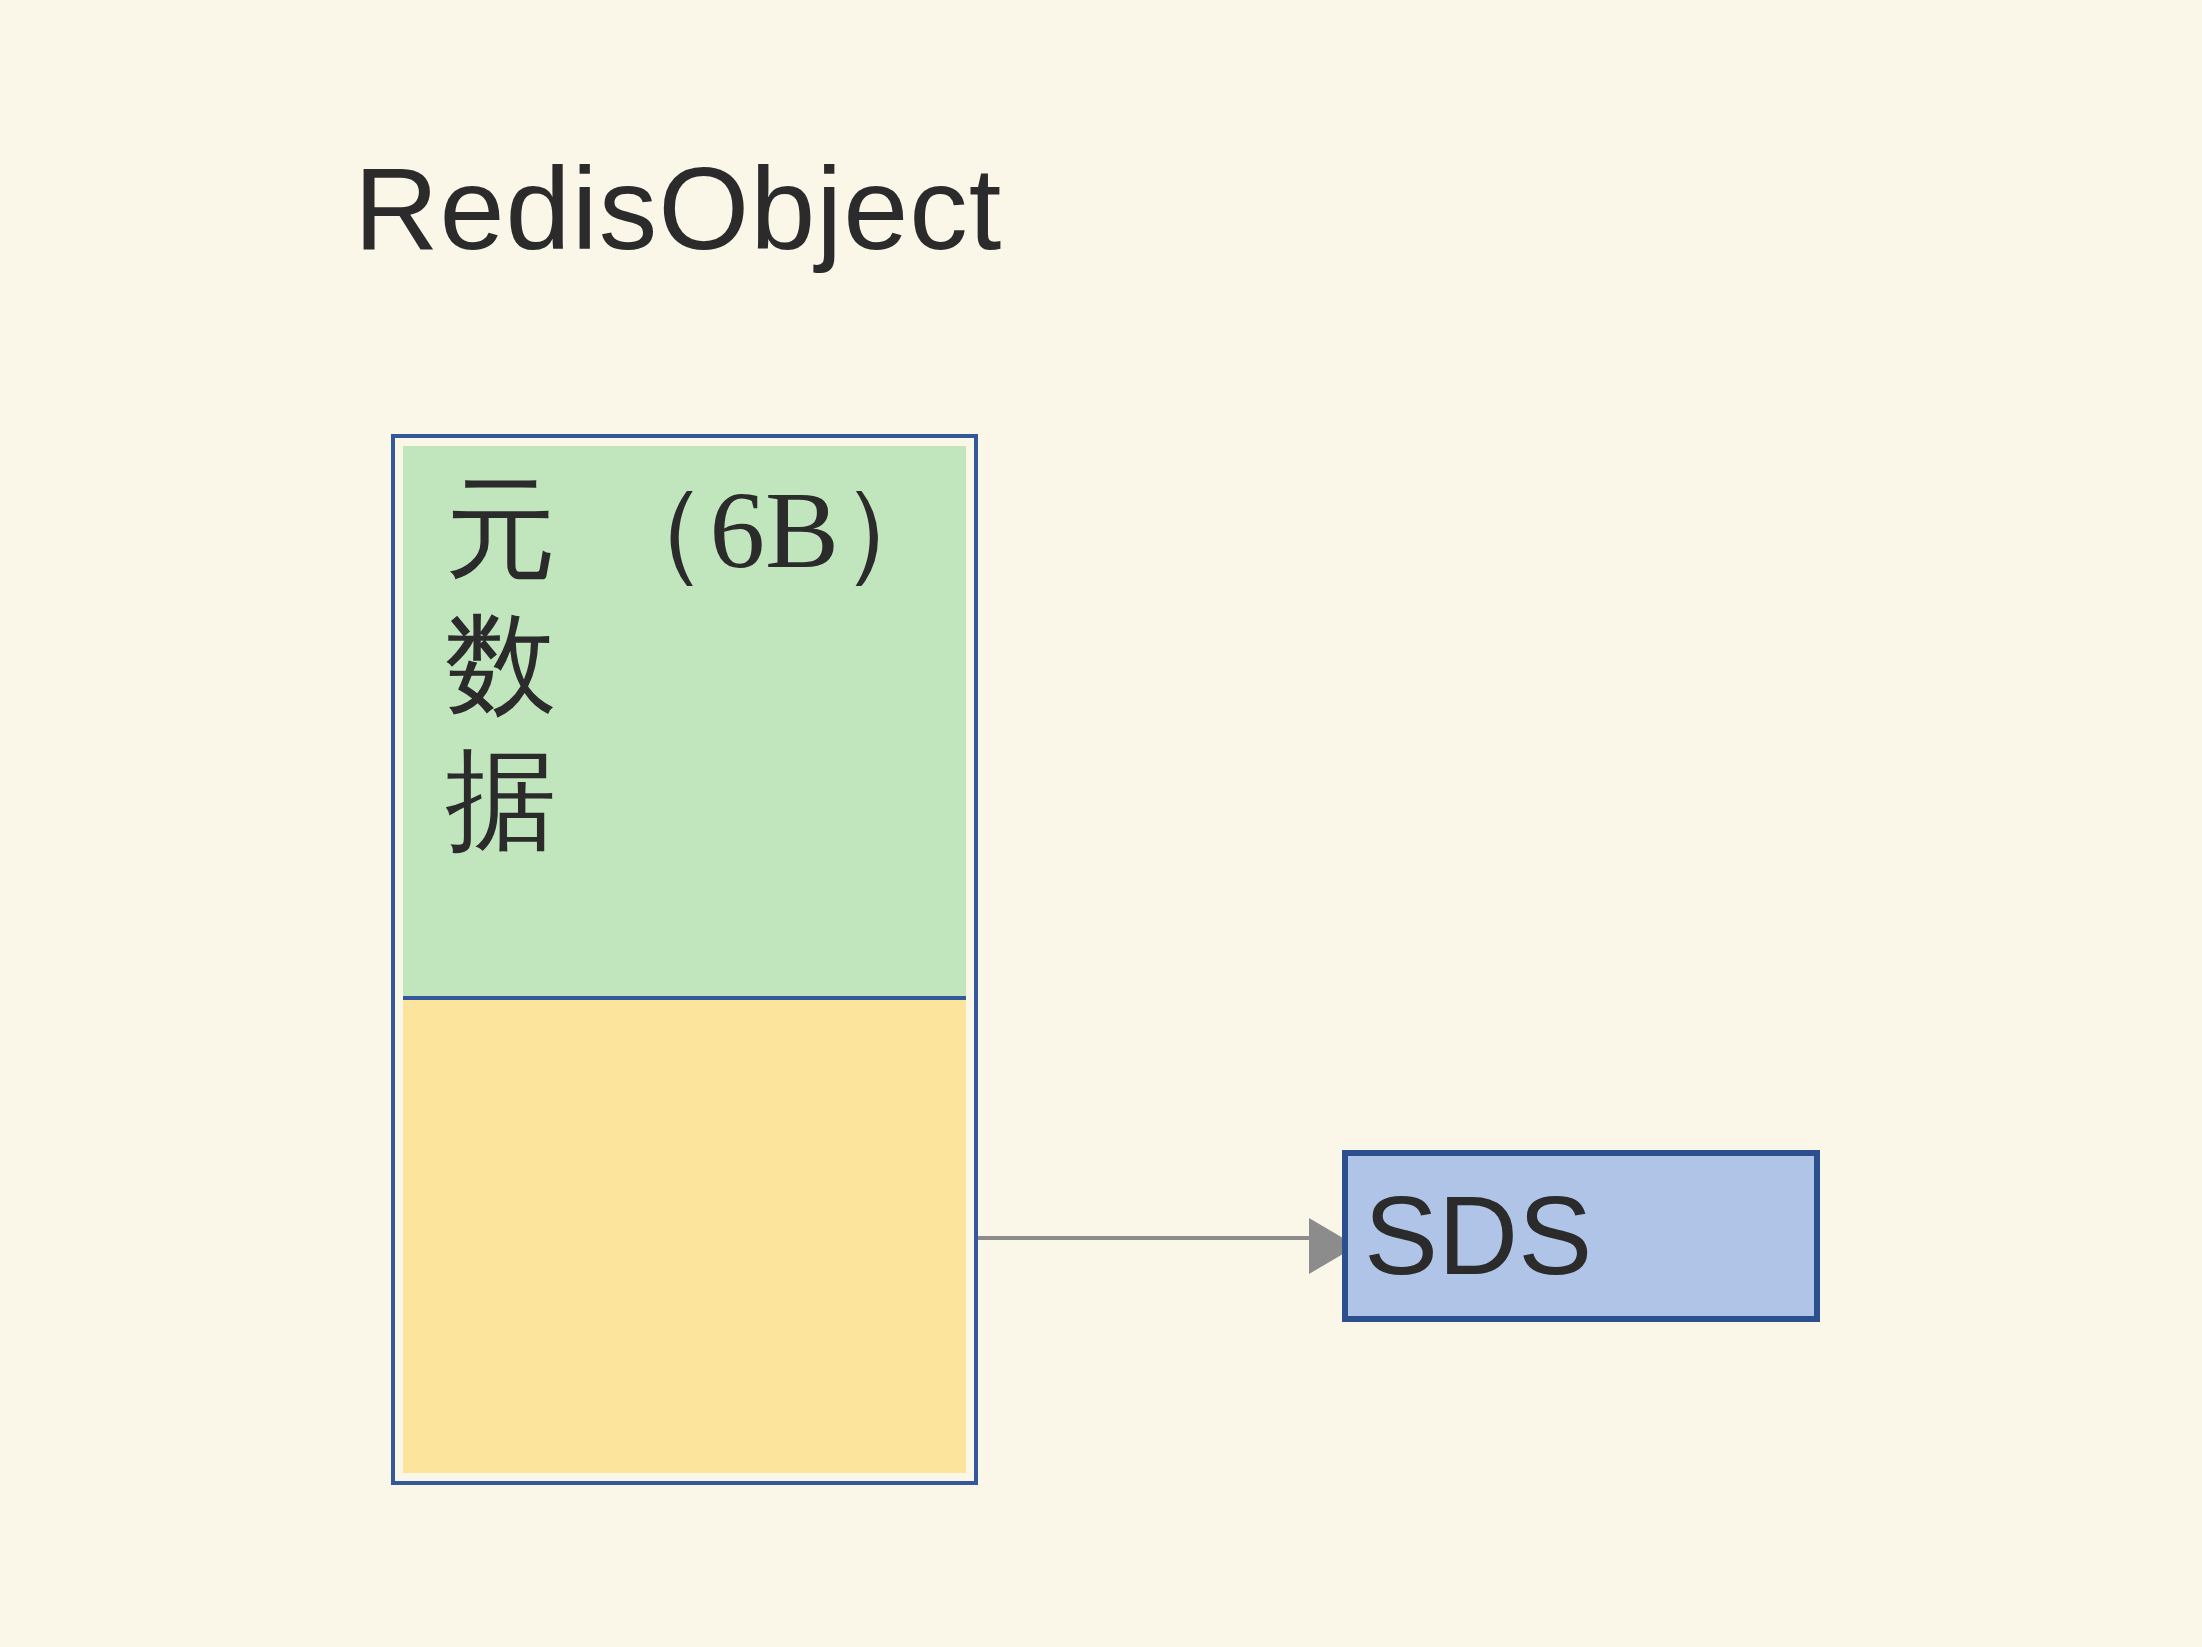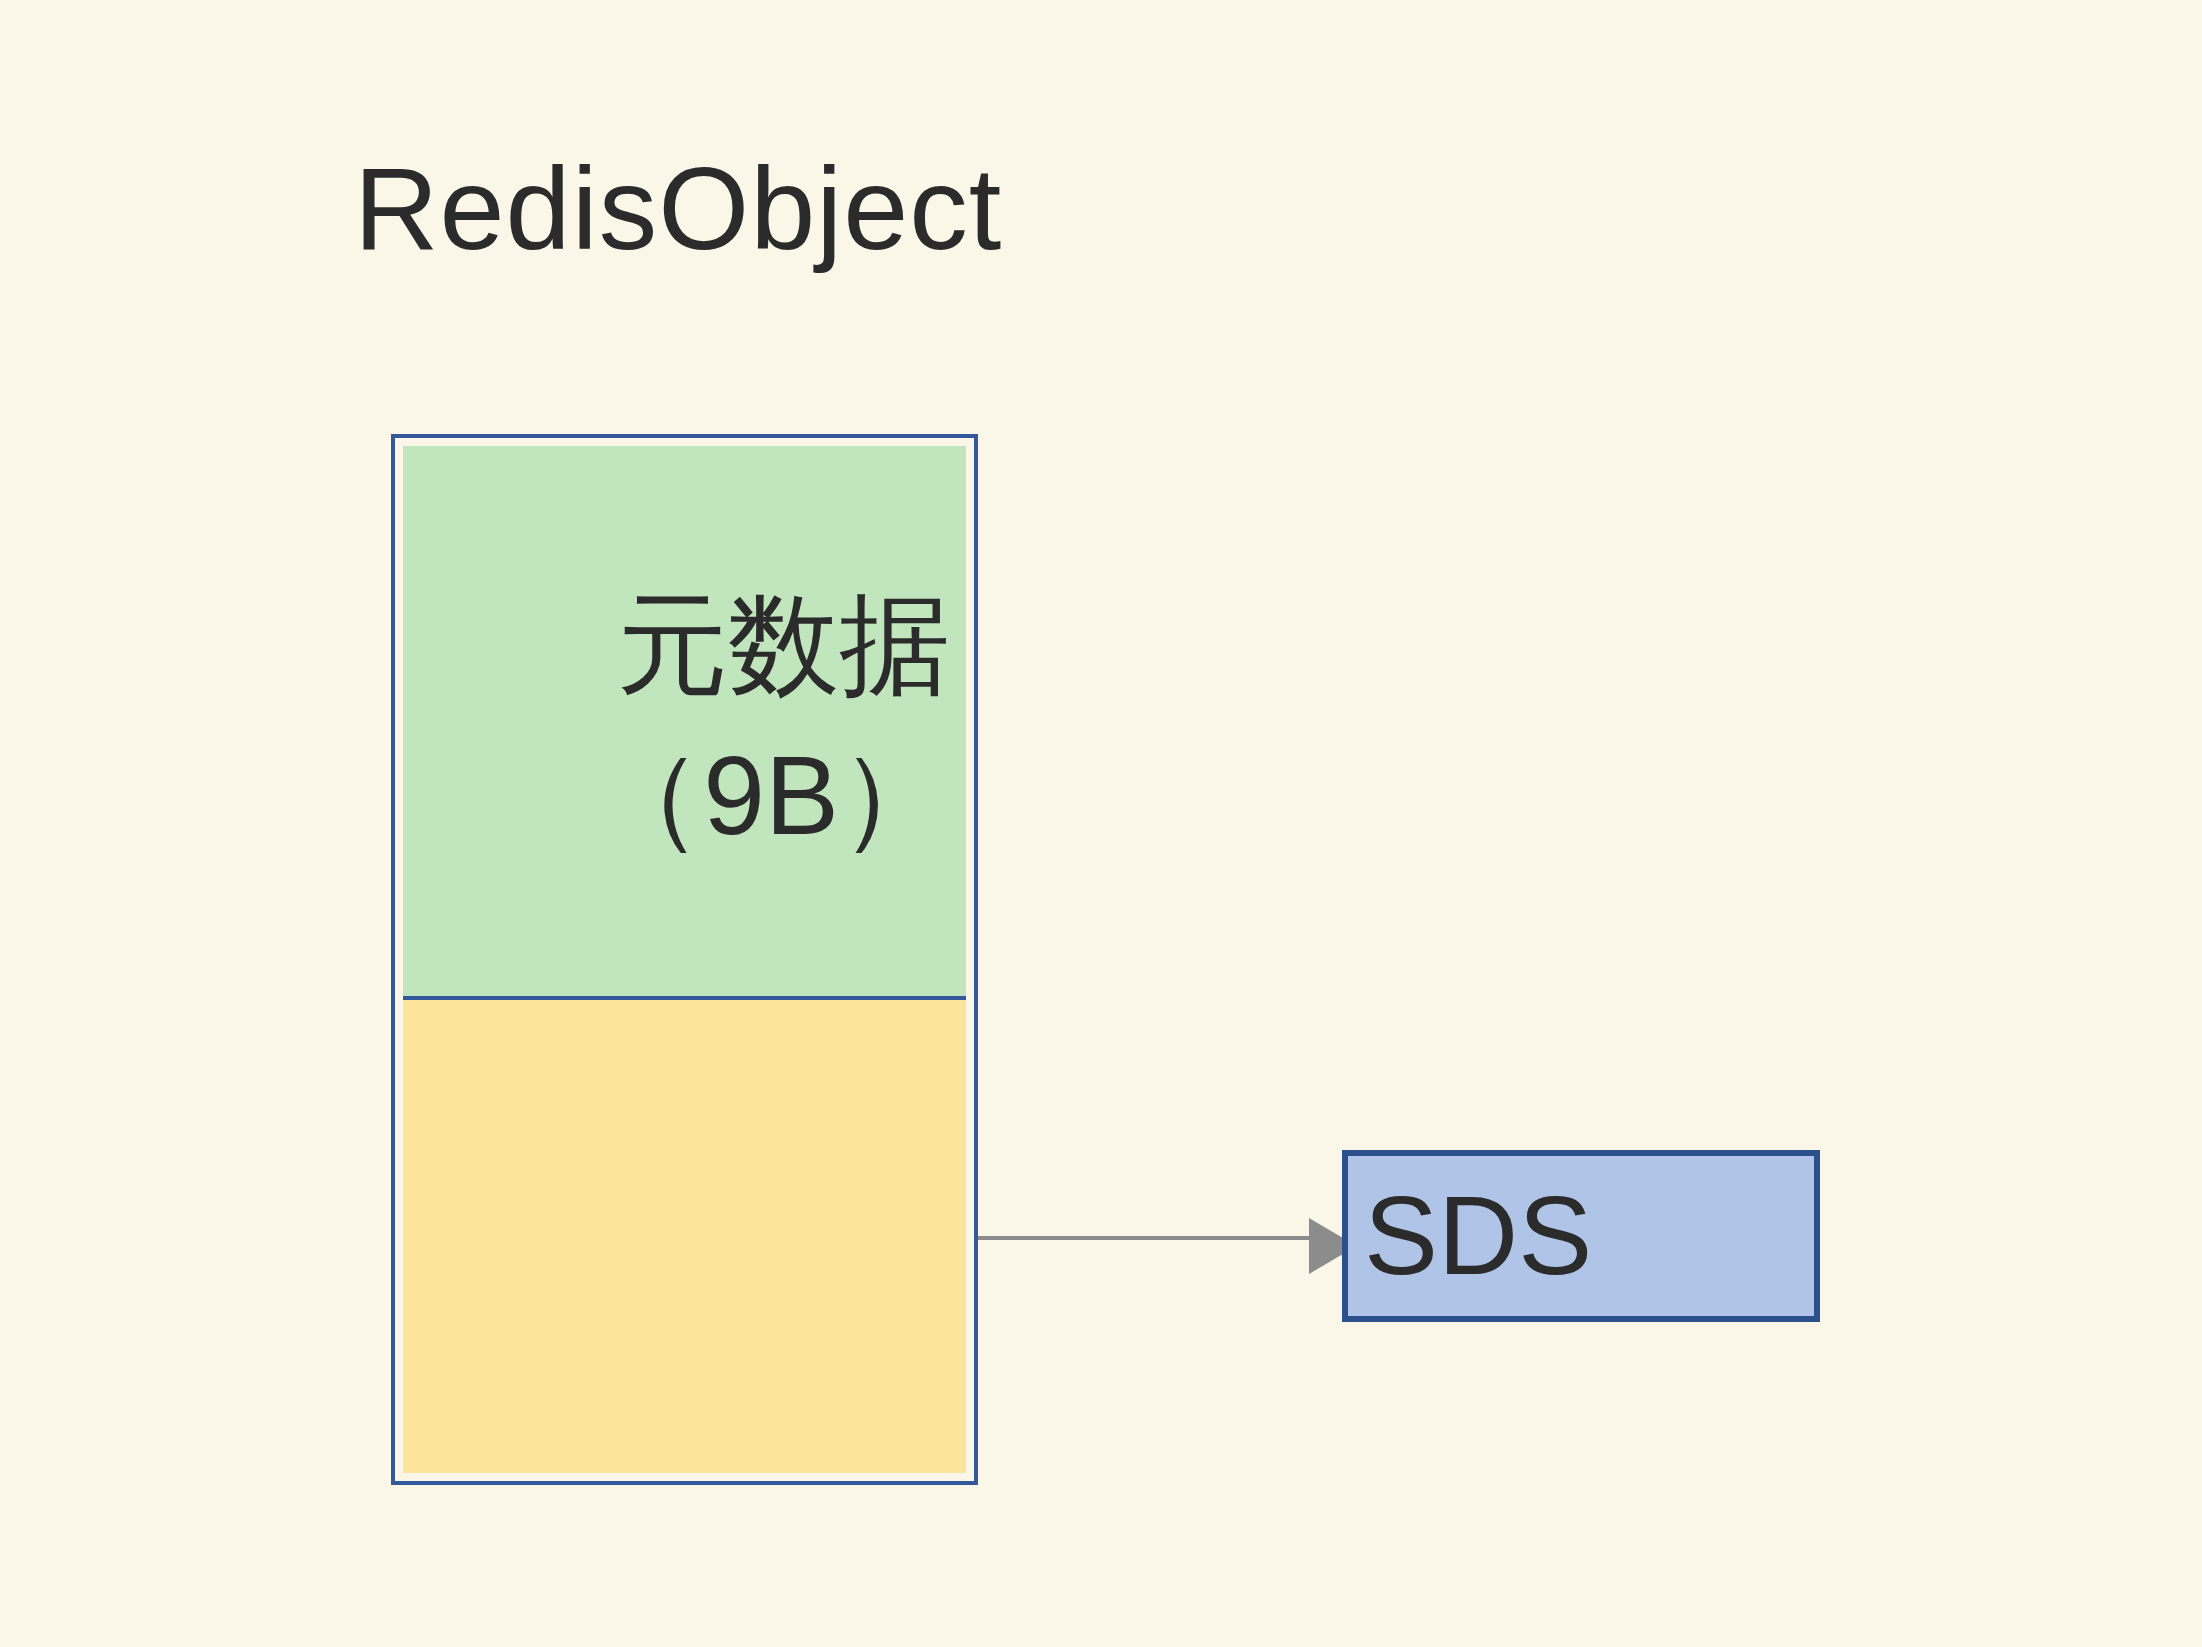--- a/index.html
+++ b/index.html
@@ -31,25 +31,26 @@
     color:var(--text);
   }
   .struct{
     position:absolute;
     left:375px;top:418px;
     width:587px;height:1051px;
     border:4px solid var(--border-blue);
     display:flex;flex-direction:column;
   }
   .cell{
-    display:flex;flex-direction:column;
-    align-items:flex-end;justify-content:center;
+    display:flex;flex-direction:row;
+    align-items:flex-start;justify-content:center;
     text-align:center;
     font-size:111px;
     line-height:1.22;
+    font-family:Liberation Serif, serif;
   }
   .cell-metadata{
     height:554px;
     background:var(--green);
     border-bottom:4px solid var(--border-blue);
   }
   .cell-ptr{
     flex:1;
     background:var(--yellow);
   }
@@ -81,21 +82,21 @@
 </head>
 <body>
 
 <div class="canvas">
 
   <div class="title">RedisObject</div>
 
   <div class="struct">
     <div class="cell cell-metadata">
       <div>元数据</div>
-      <div>（9B）</div>
+      <div>（6B）</div>
     </div>
     <div class="cell cell-ptr">
     </div>
   </div>
 
   <div class="arrow"></div>
   <div class="arrowhead"></div>
 
   <div class="target-box">
     <div>SDS</div>

